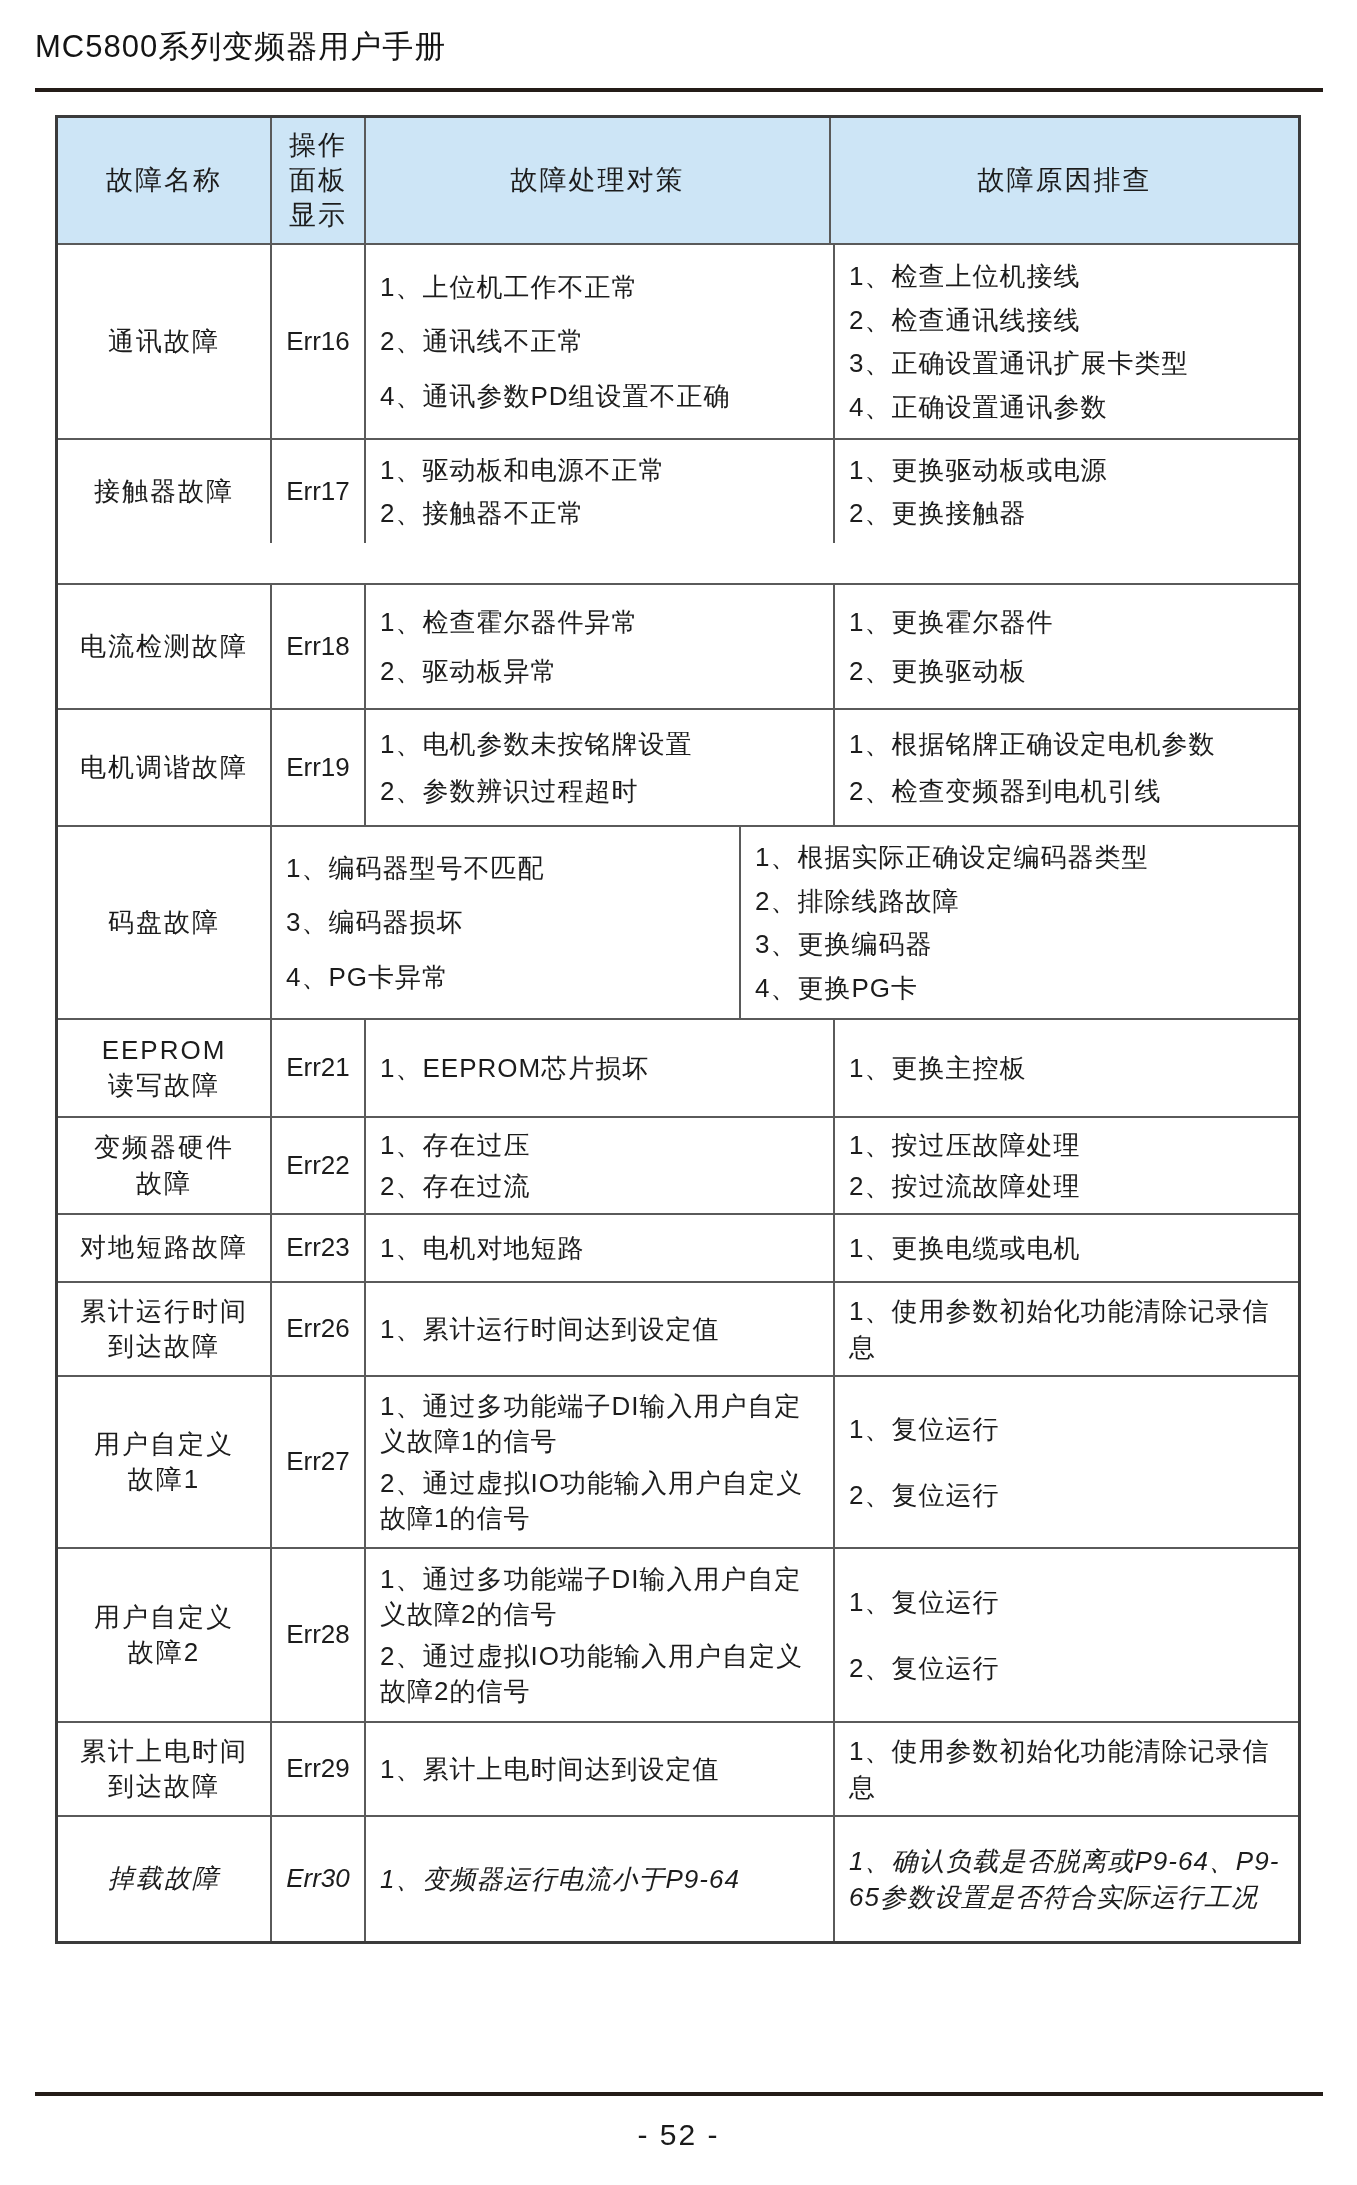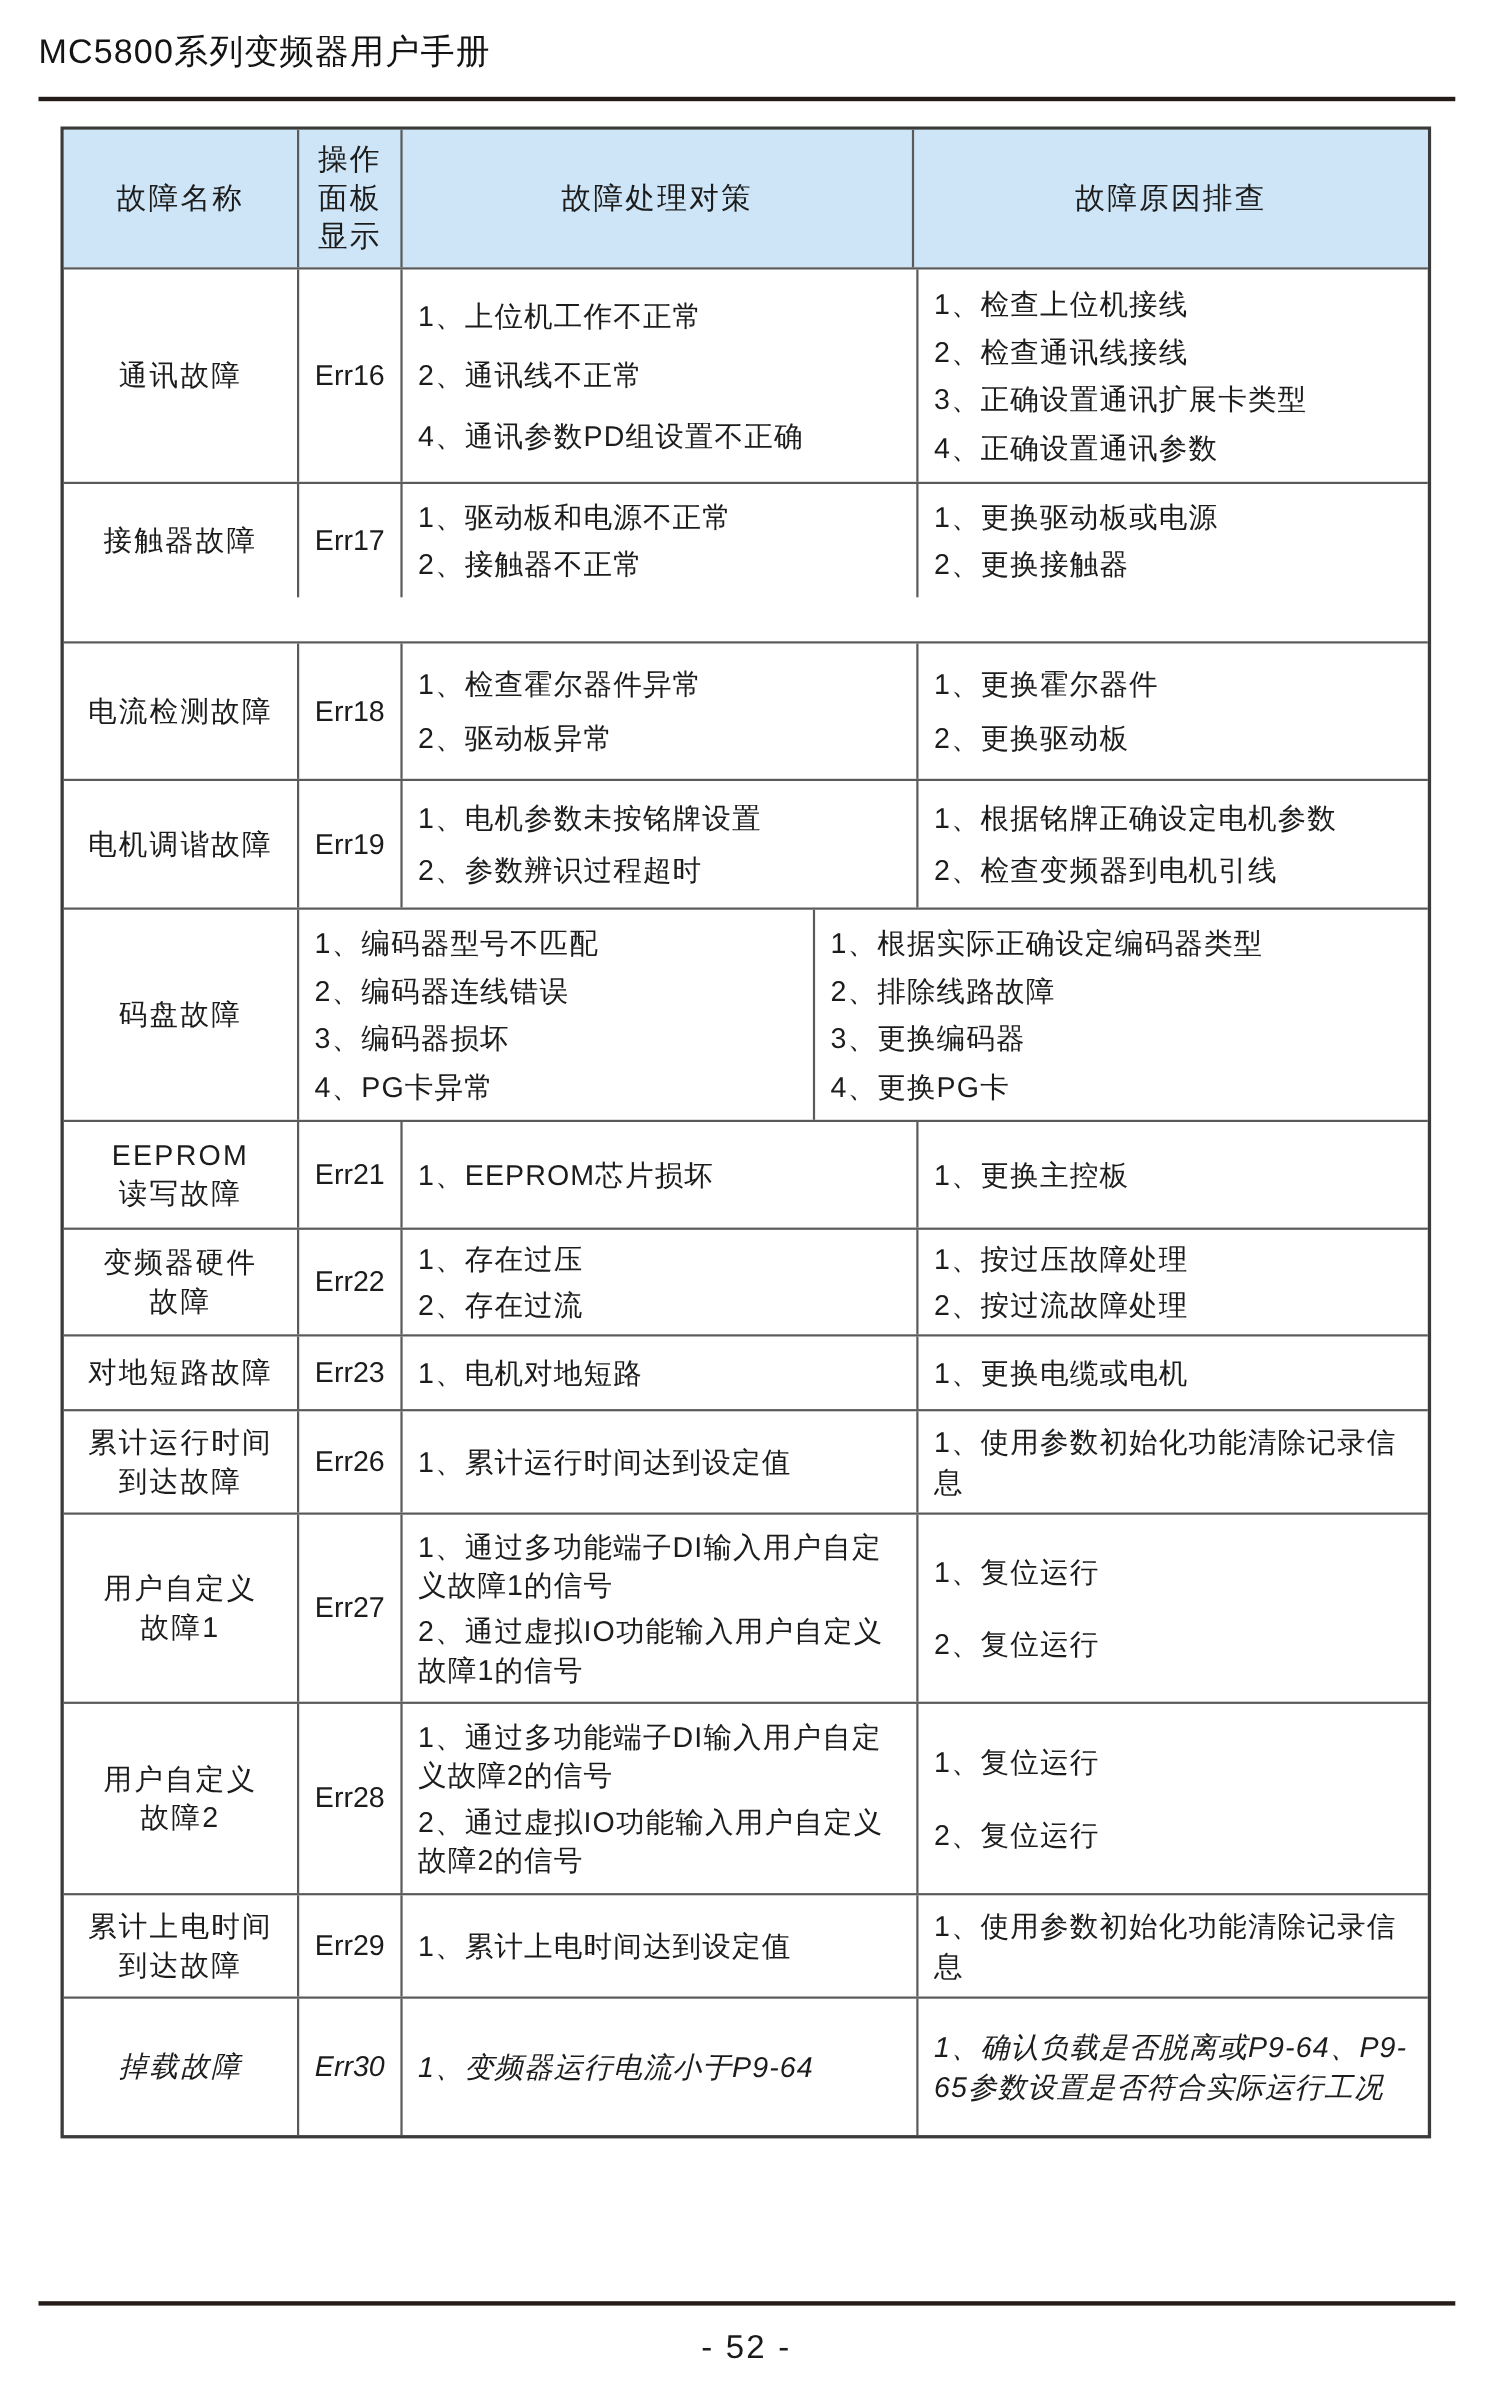--- a/index.html
+++ b/index.html
@@ -128,21 +128,20 @@
       </div>
     <div class="cell c4">
         <div class="item">1、根据铭牌正确设定电机参数</div>
         <div class="item">2、检查变频器到电机引线</div>
       </div>
   </div>
     <div class="trow tbody-row">
     <div class="cell c1">码盘故障</div>
     <div class="cell c3">
         <div class="item">1、编码器型号不匹配</div>
-        <div class="item">2、编码器连线错误</div>
         <div class="item">3、编码器损坏</div>
         <div class="item">4、PG卡异常</div>
       </div>
     <div class="cell c4">
         <div class="item">1、根据实际正确设定编码器类型</div>
         <div class="item">2、排除线路故障</div>
         <div class="item">3、更换编码器</div>
         <div class="item">4、更换PG卡</div>
       </div>
   </div>

